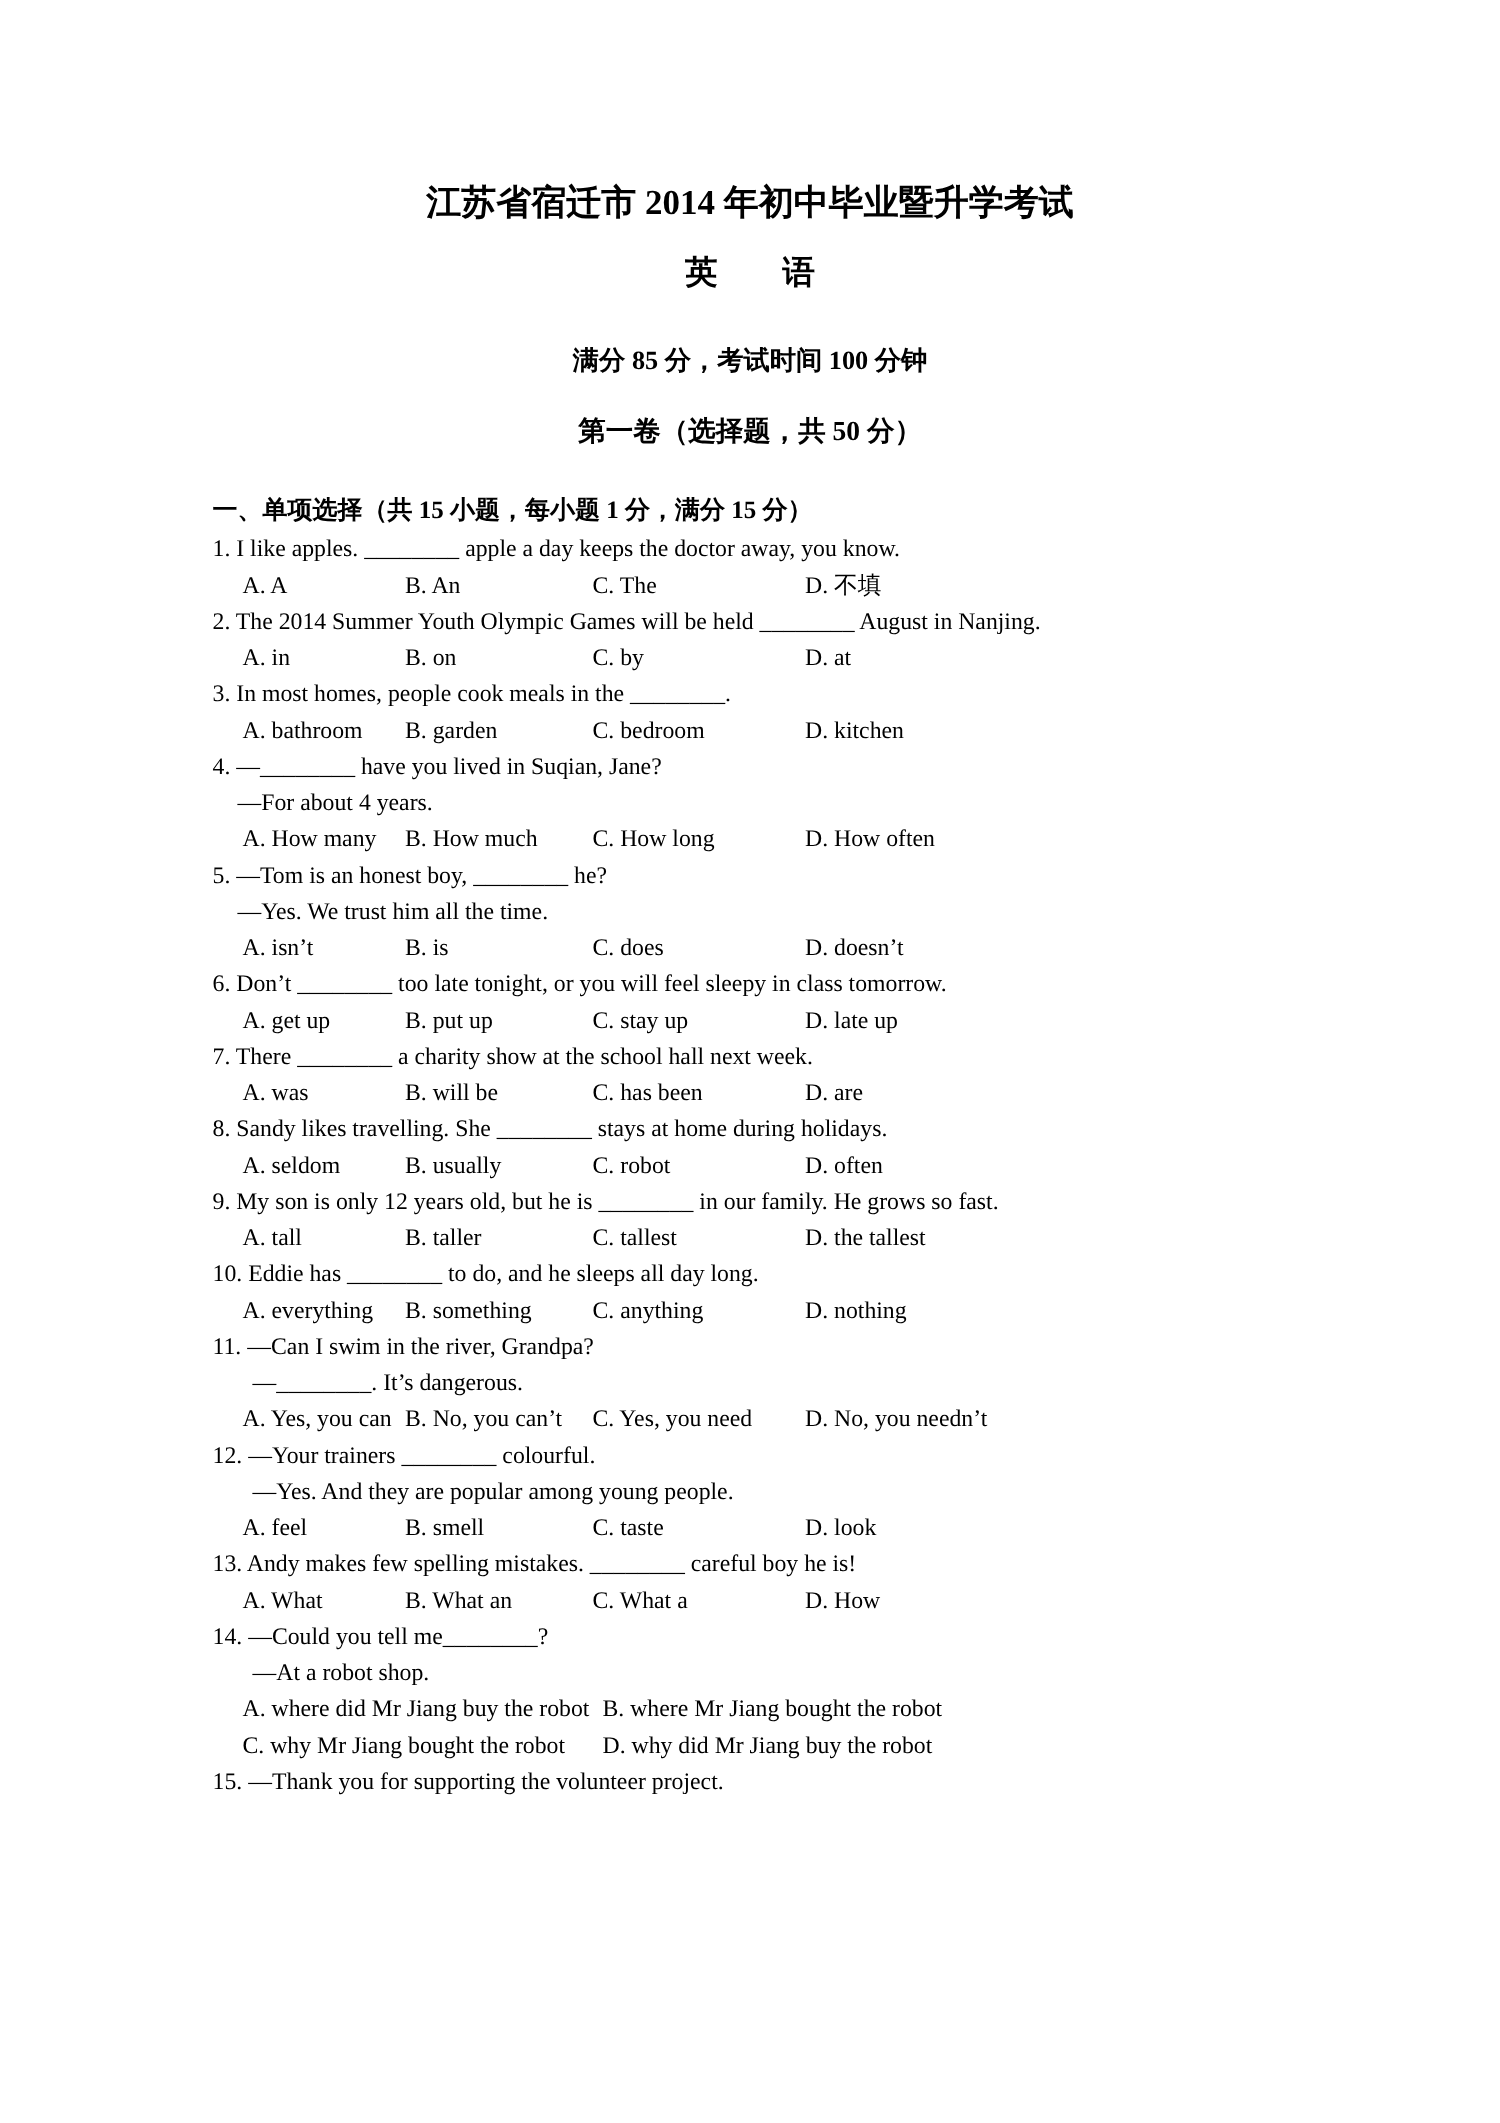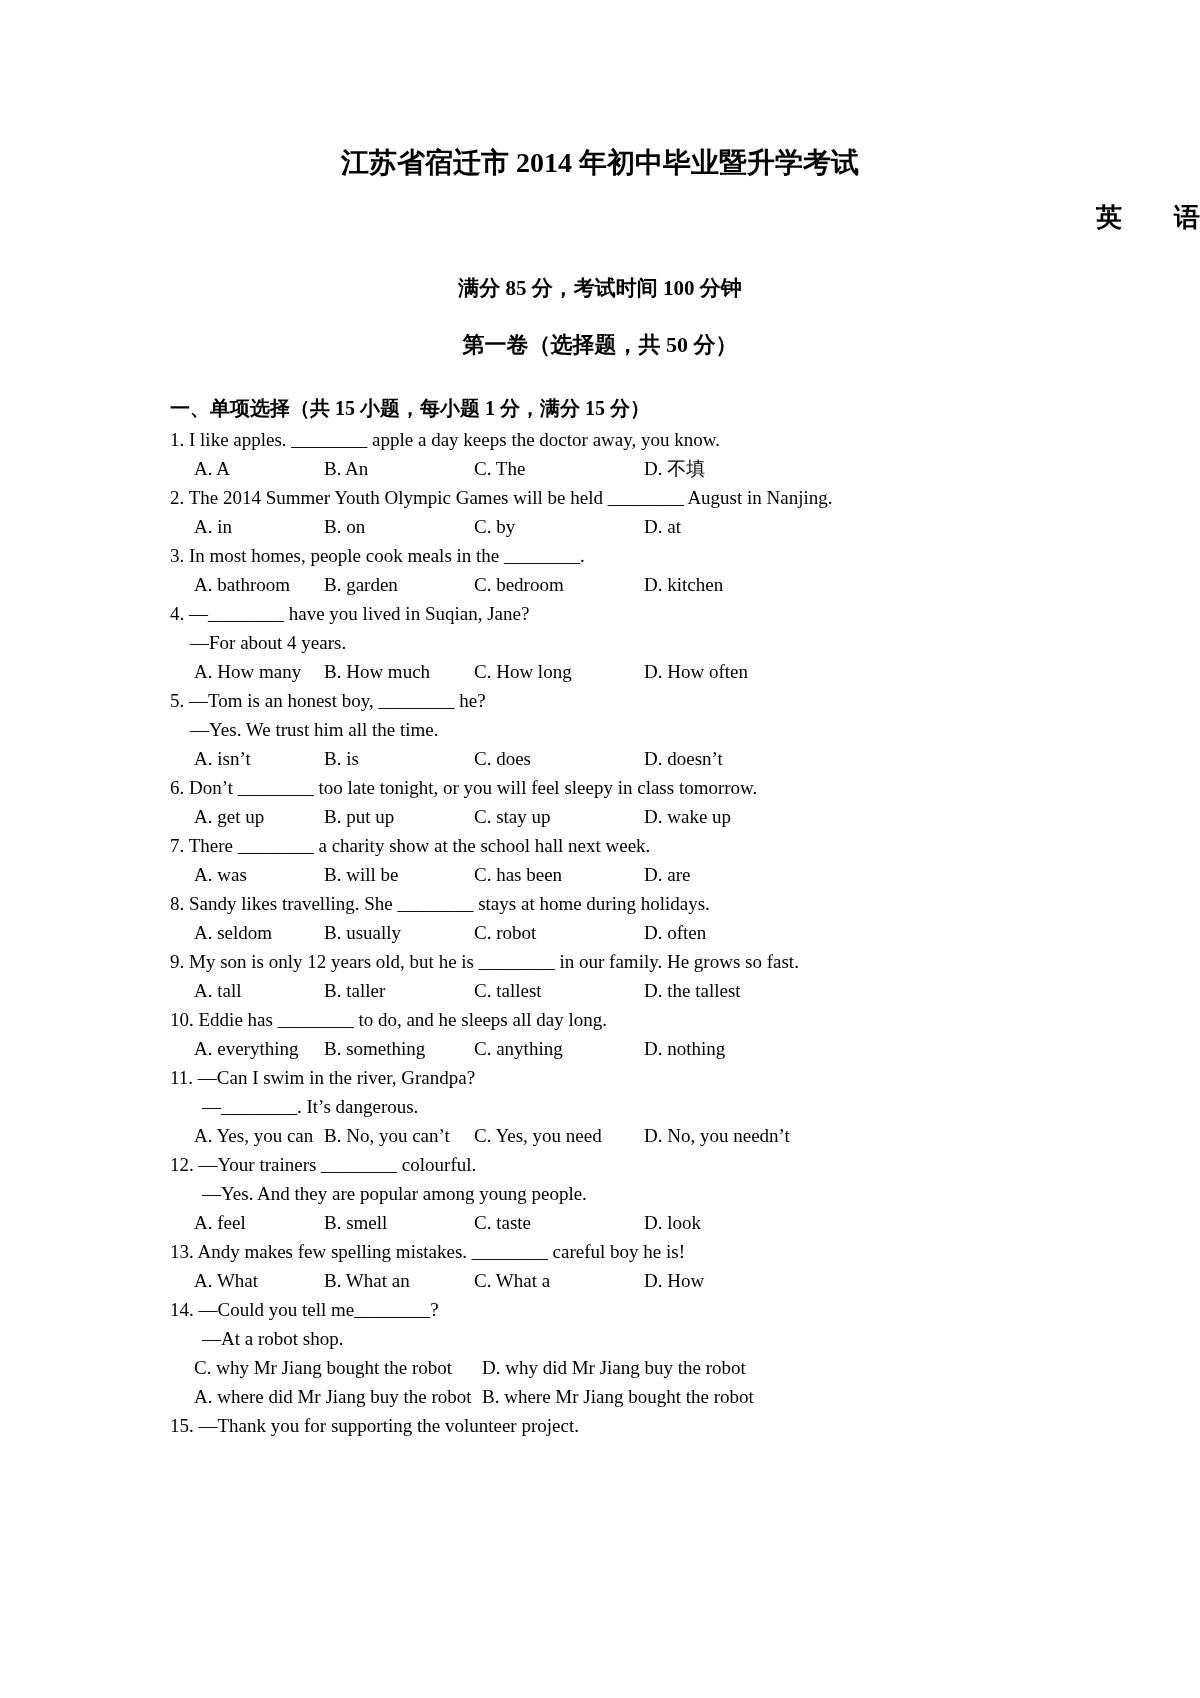--- a/index.html
+++ b/index.html
@@ -17,21 +17,20 @@
   .doc-title {
     font-size: 28px;
     font-weight: bold;
     line-height: 34px;
   }
   .doc-subject {
     font-size: 26px;
     font-weight: bold;
     margin-top: 22px;
     line-height: 32px;
-    text-align: right;
   }
   .doc-score {
     font-size: 21px;
     font-weight: bold;
     margin-top: 40px;
     line-height: 28px;
   }
   .doc-part {
     font-size: 22px;
     font-weight: bold;
@@ -137,21 +136,21 @@
         <span>D. doesn’t</span>
       </div>
     </div>
 
     <div>
       <div class="line stem">6. Don’t ________ too late tonight, or you will feel sleepy in class tomorrow.</div>
       <div class="opts">
         <span>A. get up</span>
         <span>B. put up</span>
         <span>C. stay up</span>
-        <span>D. wake up</span>
+        <span>D. late up</span>
       </div>
     </div>
 
     <div>
       <div class="line stem">7. There ________ a charity show at the school hall next week.</div>
       <div class="opts">
         <span>A. was</span>
         <span>B. will be</span>
         <span>C. has been</span>
         <span>D. are</span>
@@ -217,27 +216,27 @@
         <span>B. What an</span>
         <span>C. What a</span>
         <span>D. How</span>
       </div>
     </div>
 
     <div>
       <div class="line stem">14. —Could you tell me________?</div>
       <div class="line reply r2">—At a robot shop.</div>
       <div class="opts2">
+        <span>A. where did Mr Jiang buy the robot</span>
+        <span>B. where Mr Jiang bought the robot</span>
+      </div>
+      <div class="opts2">
         <span>C. why Mr Jiang bought the robot</span>
         <span>D. why did Mr Jiang buy the robot</span>
       </div>
-      <div class="opts2">
-        <span>A. where did Mr Jiang buy the robot</span>
-        <span>B. where Mr Jiang bought the robot</span>
-      </div>
     </div>
 
     <div>
       <div class="line stem">15. —Thank you for supporting the volunteer project.</div>
     </div>
   </div>
 
   <div class="page-number">1</div>
 </div>
 

